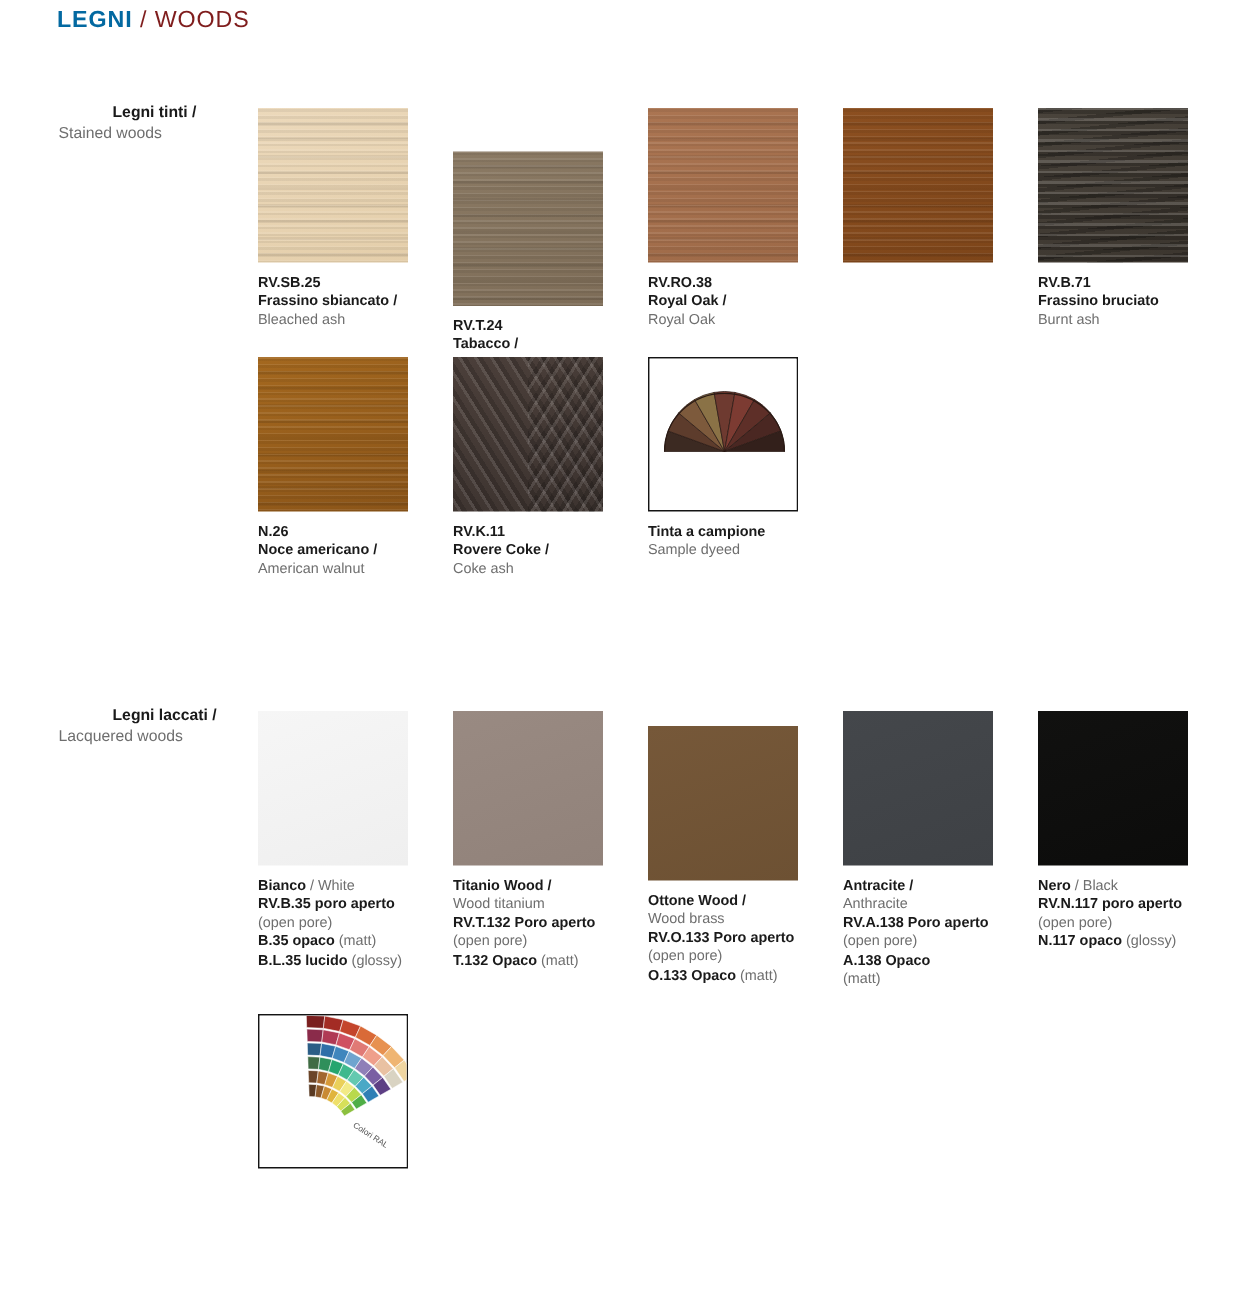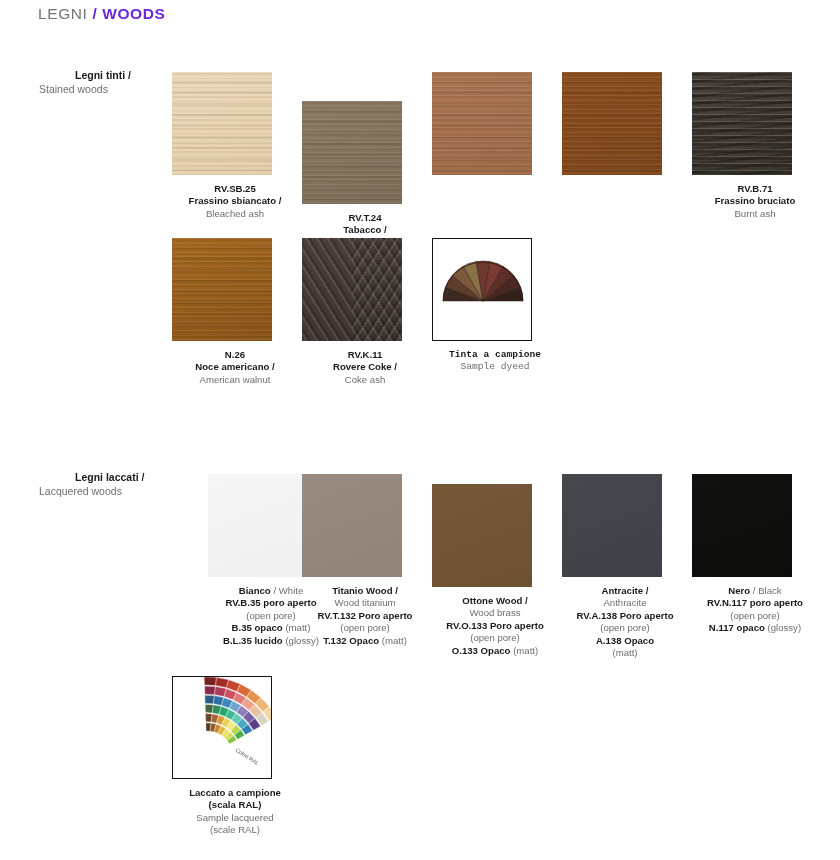--- a/index.html
+++ b/index.html
@@ -19,35 +19,35 @@
 
   
   .page-title {
     position: absolute;
     left: 38px;
     top: 5px;
     font-size: 15.5px;
     letter-spacing: 0.6px;
     white-space: nowrap;
   }
-  .page-title .t-bold { font-weight: normal; color: #737373; }
-  .page-title .t-light { font-weight: bold; color: #6d28d9; }
+  .page-title .t-bold { font-weight: bold; color: #0369a1; }
+  .page-title .t-light { font-weight: normal; color: #7f1d1d; }
 
   
   .section-label {
     position: absolute;
     left: 39px;
     width: 130px;
     font-size: 10.5px;
     line-height: 14px;
   }
   .section-label .sl-it { font-weight: bold; color: #1a1a1a; display: block; padding-left: 36px; }
   .section-label .sl-en { font-weight: normal; color: #6e6e6e; display: block; }
 
-  .cell { position: absolute; width: 128px; text-align: center; }
+  .cell { position: absolute; width: 128px; }
 
   .swatch {
     width: 100px;
     height: 103px;
     position: relative;
     overflow: hidden;
   }
   .swatch.bordered {
     border: 1.2px solid #141414;
     background: #ffffff;
@@ -173,20 +173,25 @@
     <div class="cell" style="left: 302px; top: 72px; margin-top: 29px;">
       <div class="swatch grain-h" style="background: linear-gradient(160deg, rgb(139, 122, 100) 0%, rgb(125, 108, 87) 100%);"></div>
       <div class="caption">
         <span class="ln"><b>RV.T.24</b></span>
         <span class="ln"><b>Tabacco /</b></span>
         <span class="ln sub"><span class="sub">Tobacco</span></span>
       </div>
     </div>
     <div class="cell" style="left: 432px; top: 72px;">
       <div class="swatch grain-h" style="background: linear-gradient(160deg, rgb(171, 117, 82) 0%, rgb(157, 105, 71) 100%);"></div>
+      <div class="caption">
+        <span class="ln"><b>RV.RO.38</b></span>
+        <span class="ln"><b>Royal Oak /</b></span>
+        <span class="ln sub"><span class="sub">Royal Oak</span></span>
+      </div>
     </div>
     <div class="cell" style="left: 562px; top: 72px;">
       <div class="swatch grain-h" style="background: linear-gradient(160deg, rgb(140, 79, 32) 0%, rgb(125, 69, 25) 100%);"></div>
     </div>
     <div class="cell" style="left: 692px; top: 72px;">
       <div class="swatch grain-strong" style="background: linear-gradient(160deg, rgb(74, 68, 60) 0%, rgb(59, 53, 46) 100%);"></div>
       <div class="caption">
         <span class="ln"><b>RV.B.71</b></span>
         <span class="ln"><b>Frassino bruciato</b></span>
         <span class="ln sub"><span class="sub">Burnt ash</span></span>
@@ -201,42 +206,42 @@
       </div>
     </div>
     <div class="cell" style="left: 302px; top: 238px;">
       <div class="swatch grain-chevron" style="background: linear-gradient(160deg, rgb(75, 63, 58) 0%, rgb(60, 51, 47) 100%);"></div>
       <div class="caption">
         <span class="ln"><b>RV.K.11</b></span>
         <span class="ln"><b>Rovere Coke /</b></span>
         <span class="ln sub"><span class="sub">Coke ash</span></span>
       </div>
     </div>
-    <div class="cell" style="left: 432px; top: 238px; font-family: Liberation Mono, monospace;">
+    <div class="cell" style="left: 432px; top: 238px;">
       <div class="swatch  bordered" style="background: rgb(255, 255, 255);">
         <svg width="100" height="101" viewBox="0 0 100 101">
     <rect x="0" y="0" width="100" height="101" fill="#ffffff"></rect>
     <path d="M50,62 L10,62.00000000000001 A40,40 0 0,1 12.41229516856366,48.319194266973255 Z" fill="#3c2a22" stroke="#2a1a14" stroke-width="0.5"></path>
           <path d="M50,62 L12.41229516856366,48.319194266973255 A40,40 0 0,1 19.35822227524088,36.288495612538426 Z" fill="#5d3c2c" stroke="#2a1a14" stroke-width="0.5"></path>
           <path d="M50,62 L19.35822227524088,36.288495612538426 A40,40 0 0,1 29.999999999999982,27.358983848622465 Z" fill="#7d5a3c" stroke="#2a1a14" stroke-width="0.5"></path>
           <path d="M50,62 L29.999999999999982,27.358983848622465 A40,40 0 0,1 43.05407289332279,22.607689879511682 Z" fill="#8a7246" stroke="#2a1a14" stroke-width="0.5"></path>
           <path d="M50,62 L43.05407289332279,22.607689879511682 A40,40 0 0,1 56.945927106677196,22.607689879511675 Z" fill="#6e3a30" stroke="#2a1a14" stroke-width="0.5"></path>
           <path d="M50,62 L56.945927106677196,22.607689879511675 A40,40 0 0,1 69.99999999999997,27.358983848622437 Z" fill="#7c3b32" stroke="#2a1a14" stroke-width="0.5"></path>
           <path d="M50,62 L69.99999999999997,27.358983848622437 A40,40 0 0,1 80.64177772475911,36.28849561253841 Z" fill="#5e2f28" stroke="#2a1a14" stroke-width="0.5"></path>
           <path d="M50,62 L80.64177772475911,36.28849561253841 A40,40 0 0,1 87.58770483143634,48.319194266973255 Z" fill="#4a2722" stroke="#2a1a14" stroke-width="0.5"></path>
           <path d="M50,62 L87.58770483143634,48.319194266973255 A40,40 0 0,1 90,61.99999999999999 Z" fill="#33201b" stroke="#2a1a14" stroke-width="0.5"></path>
     <ellipse cx="50" cy="62" rx="40" ry="38.8" fill="none" stroke="#2a1a14" stroke-width="0.8" clip-path="inset(0 0 39px 0)"></ellipse>
   </svg>
       </div>
       <div class="caption">
         <span class="ln"><b>Tinta a campione</b></span>
         <span class="ln sub"><span class="sub">Sample dyeed</span></span>
       </div>
     </div>
-    <div class="cell" style="left: 172px; top: 474px; margin-left: 36px;">
+    <div class="cell" style="left: 172px; top: 474px;">
       <div class="swatch " style="background: linear-gradient(160deg, rgb(246, 246, 246) 0%, rgb(239, 239, 239) 100%);"></div>
       <div class="caption">
         <span class="ln"><b>Bianco</b> <span class="sub">/ White</span></span>
         <span class="ln"><b>RV.B.35 poro aperto</b></span>
         <span class="ln"><span class="sub">(open pore)</span></span>
         <span class="ln"><b>B.35 opaco</b> <span class="sub">(matt)</span></span>
         <span class="ln"><b>B.L.35 lucido</b> <span class="sub">(glossy)</span></span>
       </div>
     </div>
     <div class="cell" style="left: 302px; top: 474px;">
@@ -323,20 +328,14 @@
             <polygon points="46.0,15.8 47.8,7.8 59.7,11.5 56.6,19.1" fill="#a32c24" stroke="#ffffff" stroke-width="0.35"></polygon>
             <polygon points="56.6,19.1 59.7,11.5 70.8,16.9 66.6,24.0" fill="#c4452c" stroke="#ffffff" stroke-width="0.35"></polygon>
             <polygon points="66.6,24.0 70.8,16.9 80.9,24.1 75.7,30.4" fill="#d96a38" stroke="#ffffff" stroke-width="0.35"></polygon>
             <polygon points="75.7,30.4 80.9,24.1 89.9,32.6 83.7,38.1" fill="#e79150" stroke="#ffffff" stroke-width="0.35"></polygon>
             <polygon points="83.7,38.1 89.9,32.6 97.4,42.5 90.5,46.9" fill="#efb573" stroke="#ffffff" stroke-width="0.35"></polygon>
             <polygon points="90.5,46.9 97.4,42.5 103.3,53.4 95.8,56.7" fill="#f0d6a1" stroke="#ffffff" stroke-width="0.35"></polygon>
           </g>
     <text x="62" y="74" font-family="Liberation Sans, sans-serif" font-size="5.5" fill="#555" transform="rotate(33 62 74)">Colori RAL</text>
   </svg>
       </div>
-      <div class="caption">
-        <span class="ln"><b>Laccato a campione</b></span>
-        <span class="ln"><b>(scala RAL)</b></span>
-        <span class="ln"><span class="sub">Sample lacquered</span></span>
-        <span class="ln"><span class="sub">(scale RAL)</span></span>
-      </div>
     </div>
   </div>
 
 </body></html>

